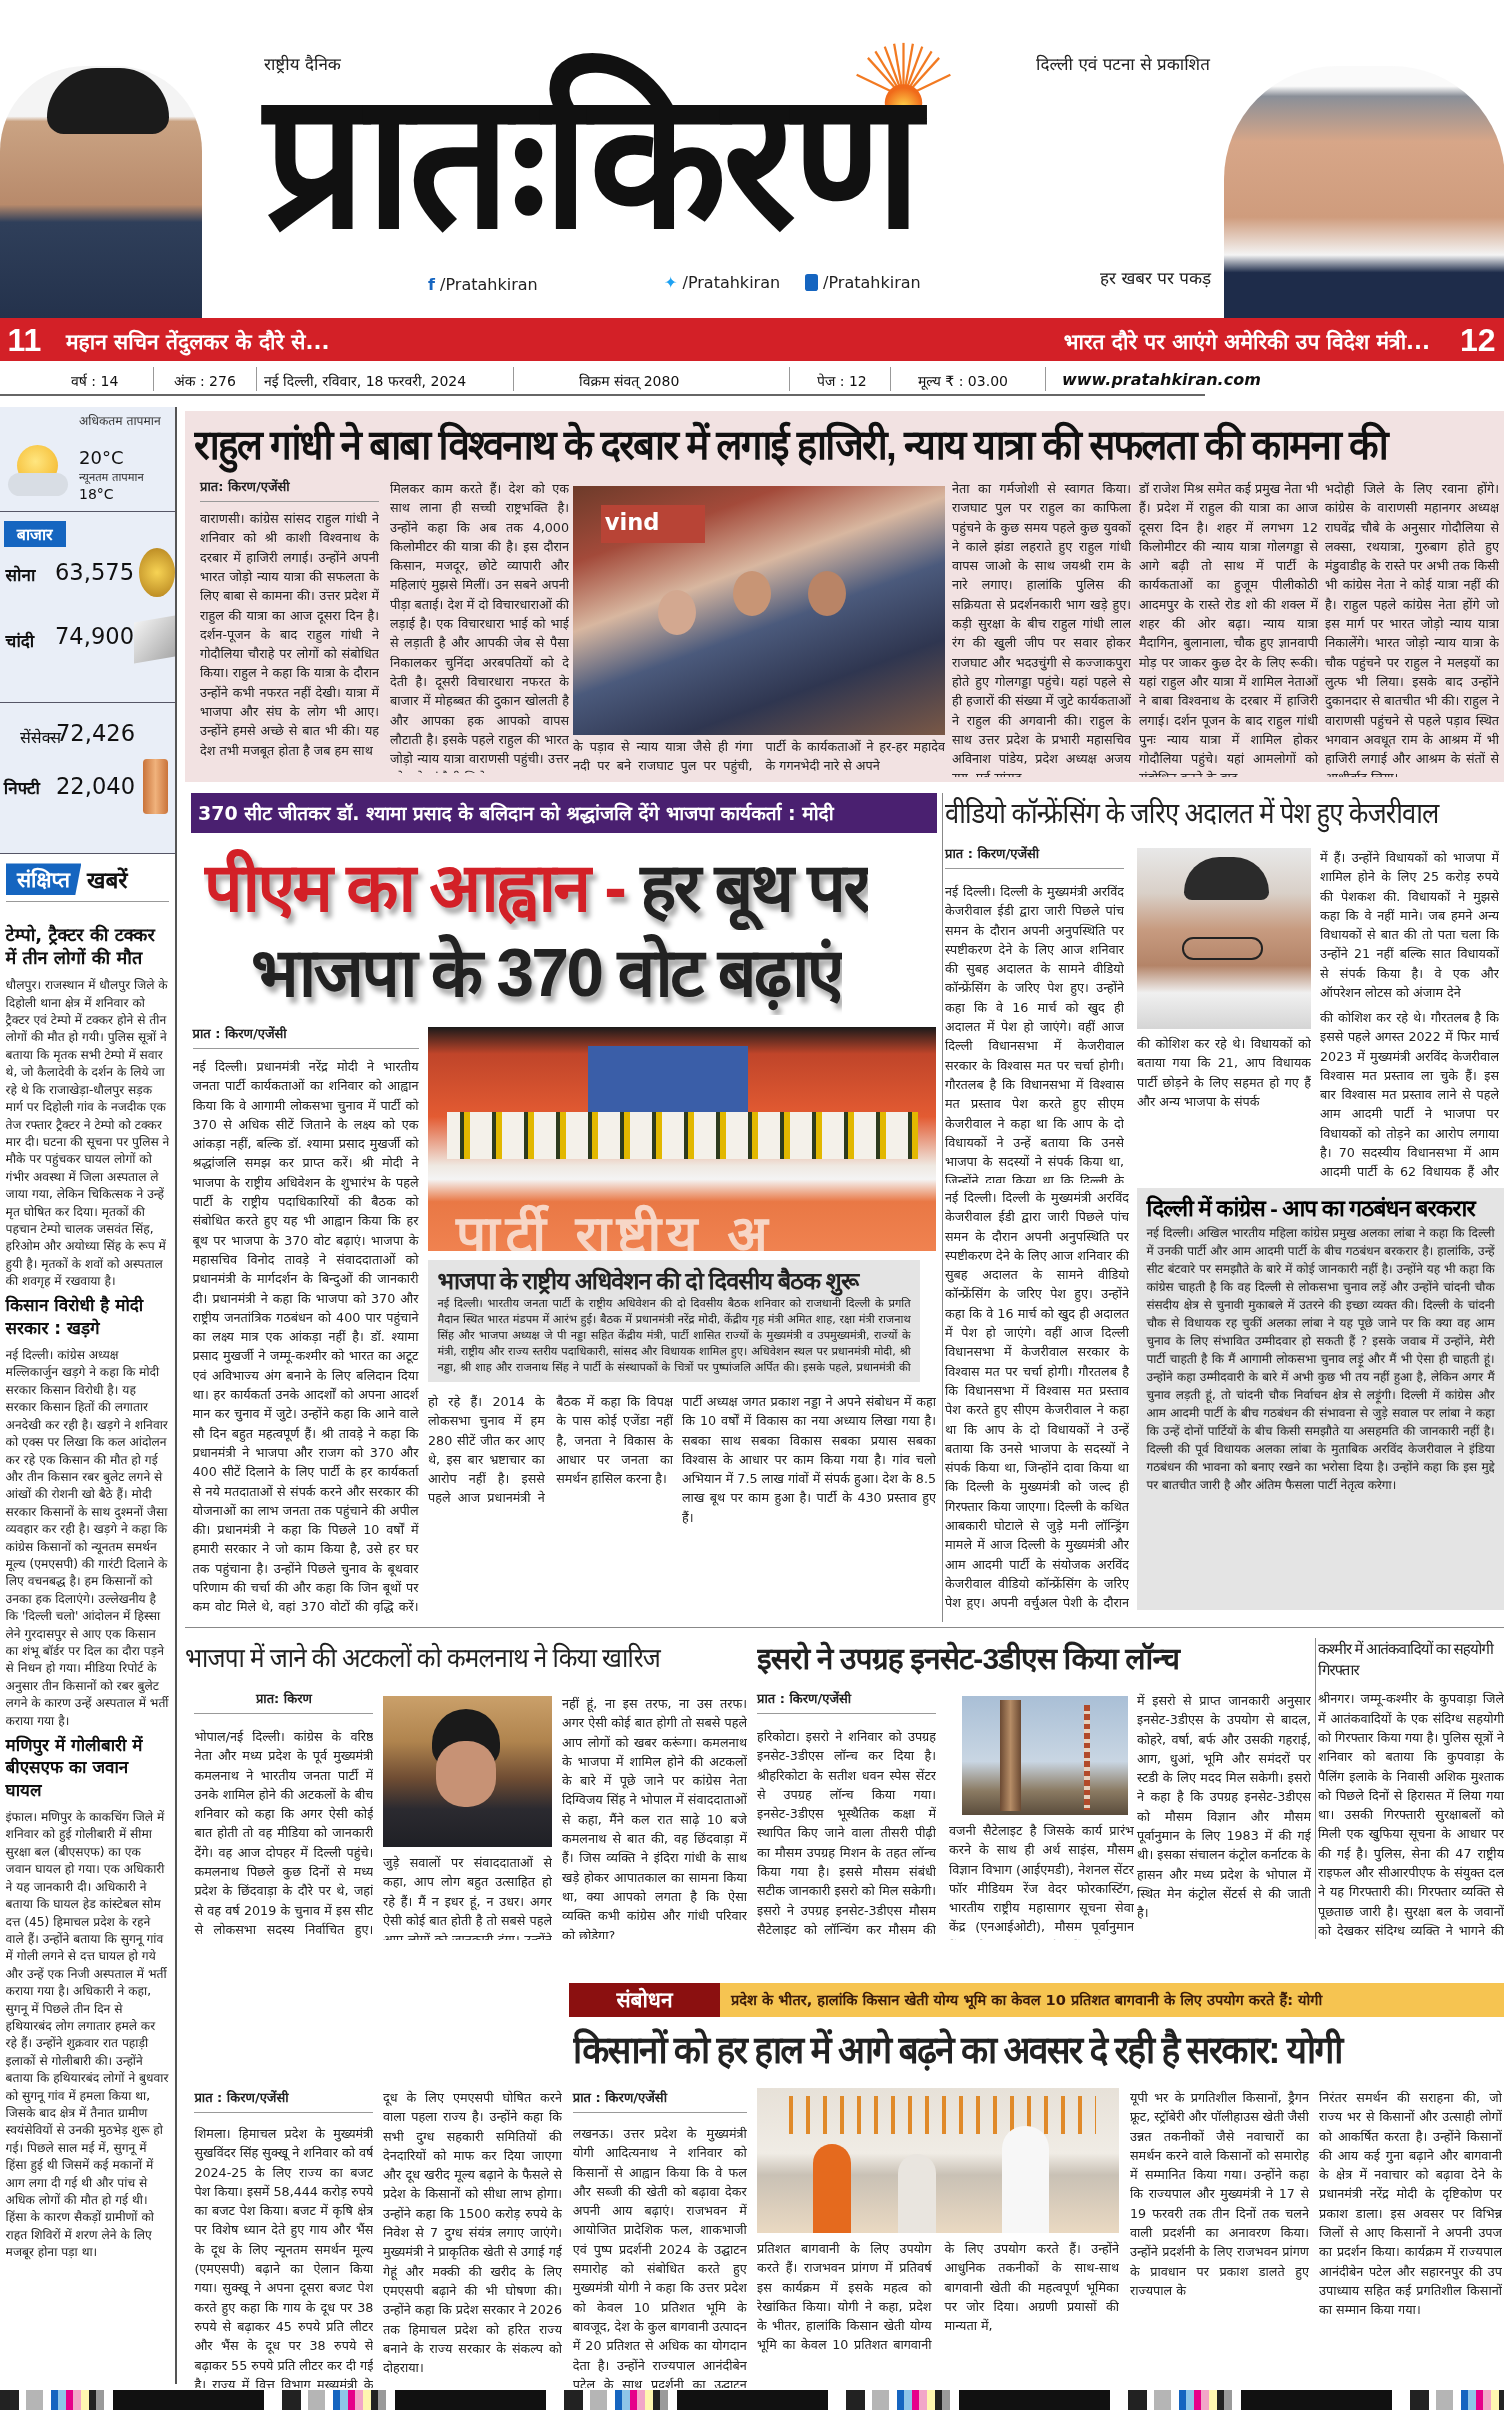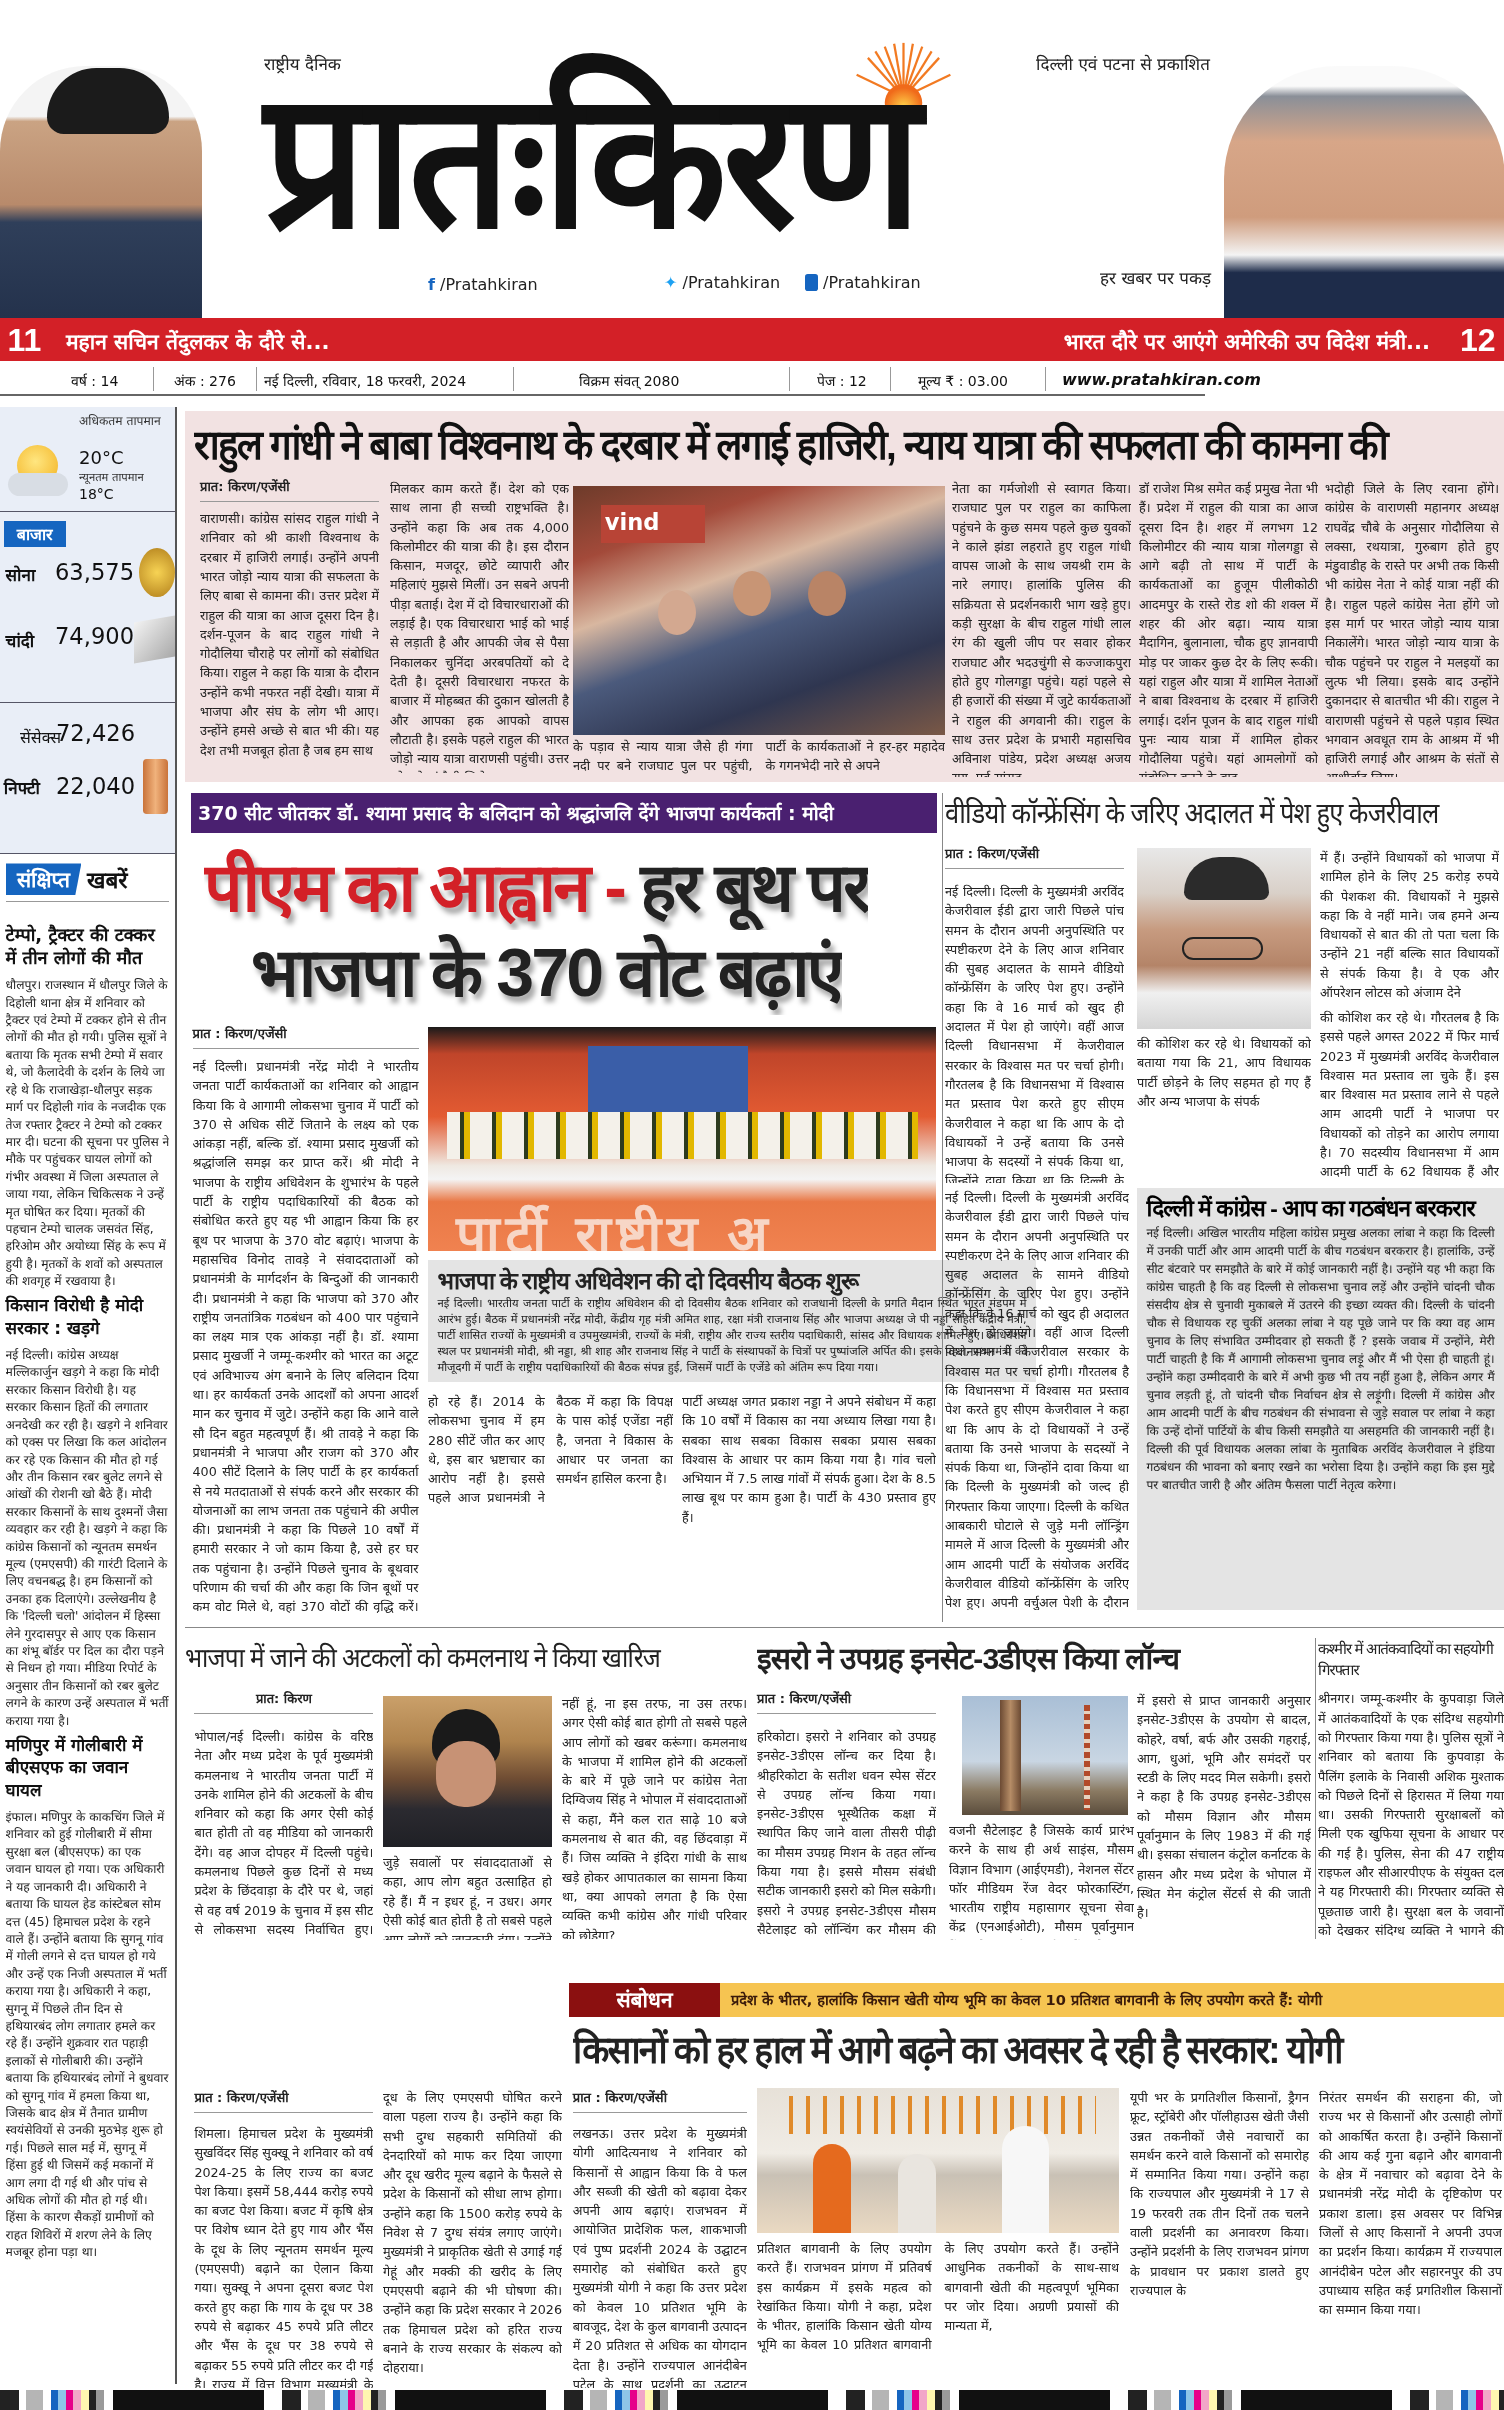--- a/index.html
+++ b/index.html
@@ -166,21 +166,21 @@
   <div class="hl abs" style="left:66px;top:137px;font-size:68px;line-height:85px;letter-spacing:-2.8px;color:#222;text-shadow:3.8px 5.6px 5.6px #aaa">भाजपा के 370 वोट बढ़ाएं</div>
   <div class="abs" style="left:7.5px;top:231px;width:226px">
     <div class="byline">प्रात : किरण/एजेंसी</div>
   </div>
   <div class="txt abs" style="left:7.5px;top:264px;width:226px;height:556px">नई दिल्ली। प्रधानमंत्री नरेंद्र मोदी ने भारतीय जनता पार्टी कार्यकताओं का शनिवार को आह्वान किया कि वे आगामी लोकसभा चुनाव में पार्टी को 370 से अधिक सीटें जिताने के लक्ष्य को एक आंकड़ा नहीं, बल्कि डॉ. श्यामा प्रसाद मुखर्जी को श्रद्धांजलि समझ कर प्राप्त करें। श्री मोदी ने भाजपा के राष्ट्रीय अधिवेशन के शुभारंभ के पहले पार्टी के राष्ट्रीय पदाधिकारियों की बैठक को संबोधित करते हुए यह भी आह्वान किया कि हर बूथ पर भाजपा के 370 वोट बढ़ाएं। भाजपा के महासचिव विनोद तावड़े ने संवाददाताओं को प्रधानमंत्री के मार्गदर्शन के बिन्दुओं की जानकारी दी। प्रधानमंत्री ने कहा कि भाजपा को 370 और राष्ट्रीय जनतांत्रिक गठबंधन को 400 पार पहुंचाने का लक्ष्य मात्र एक आंकड़ा नहीं है। डॉ. श्यामा प्रसाद मुखर्जी ने जम्मू-कश्मीर को भारत का अटूट एवं अविभाज्य अंग बनाने के लिए बलिदान दिया था। हर कार्यकर्ता उनके आदर्शों को अपना आदर्श मान कर चुनाव में जुटे। उन्होंने कहा कि आने वाले सौ दिन बहुत महत्वपूर्ण हैं। श्री तावड़े ने कहा कि प्रधानमंत्री ने भाजपा और राजग को 370 और 400 सीटें दिलाने के लिए पार्टी के हर कार्यकर्ता से नये मतदाताओं से संपर्क करने और सरकार की योजनाओं का लाभ जनता तक पहुंचाने की अपील की। प्रधानमंत्री ने कहा कि पिछले 10 वर्षों में हमारी सरकार ने जो काम किया है, उसे हर घर तक पहुंचाना है। उन्होंने पिछले चुनाव के बूथवार परिणाम की चर्चा की और कहा कि जिन बूथों पर कम वोट मिले थे, वहां 370 वोटों की वृद्धि करें। उन्होंने पूरी ताकत से भाजपा के पक्ष में मतदान के लिए प्रेरित करें। महिलाओं को मतदान केंद्रों तक पहुंचाना सुनिश्चित करें। श्री तावड़े ने कहा कि बैठक में सभी राष्ट्रीय पदाधिकारियों, मुख्यमंत्रियों और प्रदेश अध्यक्षों ने भाग लिया और प्रधानमंत्री के मार्गदर्शन के अनुसार पार्टी का कार्यक्रम तय किया गया।</div>
   <div class="photo abs" style="left:243px;top:234px;width:508px;height:224px;background:linear-gradient(180deg,#1a1a1a 0%,#c0452a 12%,#e35b32 40%,#efe9e2 62%,#f4f4f4 68%,#e97845 78%,#f08250 100%)">
     <div class="abs" style="left:160px;top:19px;width:160px;height:75px;background:#3a5ea8"></div>
     <div class="abs" style="left:19px;top:85px;width:471px;height:47px;background:repeating-linear-gradient(90deg,#f4f1ea 0 13px,#2d3b1e 13px 17px,#e2b800 17px 22.6px,#f4f1ea 22.6px 32px)"></div>
     <span class="abs" style="left:28px;top:169px;font-size:53px;font-weight:bold;color:#f7d6c6;letter-spacing:5.6px">पार्टी राष्ट्रीय अ</span>
   </div>
-  <div class="abs" style="left:243px;top:467px;width:608px;height:122px;background:#e4e4e4;padding:5.6px 9.4px">
+  <div class="abs" style="left:243px;top:467px;width:492px;height:122px;background:#e4e4e4;padding:5.6px 9.4px">
     <div class="hl" style="font-size:23.5px;line-height:30px;color:#222;letter-spacing:-0.9px">भाजपा के राष्ट्रीय अधिवेशन की दो दिवसीय बैठक शुरू</div>
     <div class="txt sm" style="height:81px;font-size:11.3px;line-height:16px">नई दिल्ली। भारतीय जनता पार्टी के राष्ट्रीय अधिवेशन की दो दिवसीय बैठक शनिवार को राजधानी दिल्ली के प्रगति मैदान स्थित भारत मंडपम में आरंभ हुई। बैठक में प्रधानमंत्री नरेंद्र मोदी, केंद्रीय गृह मंत्री अमित शाह, रक्षा मंत्री राजनाथ सिंह और भाजपा अध्यक्ष जे पी नड्डा सहित केंद्रीय मंत्री, पार्टी शासित राज्यों के मुख्यमंत्री व उपमुख्यमंत्री, राज्यों के मंत्री, राष्ट्रीय और राज्य स्तरीय पदाधिकारी, सांसद और विधायक शामिल हुए। अधिवेशन स्थल पर प्रधानमंत्री मोदी, श्री नड्डा, श्री शाह और राजनाथ सिंह ने पार्टी के संस्थापकों के चित्रों पर पुष्पांजलि अर्पित की। इसके पहले, प्रधानमंत्री की मौजूदगी में पार्टी के राष्ट्रीय पदाधिकारियों की बैठक संपन्न हुई, जिसमें पार्टी के एजेंडे को अंतिम रूप दिया गया।</div>
   </div>
   <div class="txt abs" style="left:243px;top:599px;width:245px;height:220px;column-count:2;column-gap:11.3px">हो रहे हैं। 2014 के लोकसभा चुनाव में हम 280 सीटें जीत कर आए थे, इस बार भ्रष्टाचार का आरोप नहीं है। इससे पहले आज प्रधानमंत्री ने बैठक में कहा कि विपक्ष के पास कोई एजेंडा नहीं है, जनता ने विकास के आधार पर जनता का समर्थन हासिल करना है।</div>
   <div class="txt abs" style="left:497px;top:599px;width:254px;height:220px">पार्टी अध्यक्ष जगत प्रकाश नड्डा ने अपने संबोधन में कहा कि 10 वर्षों में विकास का नया अध्याय लिखा गया है। सबका साथ सबका विकास सबका प्रयास सबका विश्वास के आधार पर काम किया गया है। गांव चलो अभियान में 7.5 लाख गांवों में संपर्क हुआ। देश के 8.5 लाख बूथ पर काम हुआ है। पार्टी के 430 प्रस्ताव हुए हैं।</div>
 </div>
 
 <div class="abs" style="left:945px;top:793px;width:559px;height:395px">
   <div class="hl" style="font-size:29px;line-height:40px;color:#222;font-weight:normal;letter-spacing:-0.9px;transform-origin:left;transform:scaleX(0.88);width:640px">वीडियो कॉन्फ्रेंसिंग के जरिए अदालत में पेश हुए केजरीवाल</div>
   <div class="abs" style="left:0;top:51px;width:179px">

